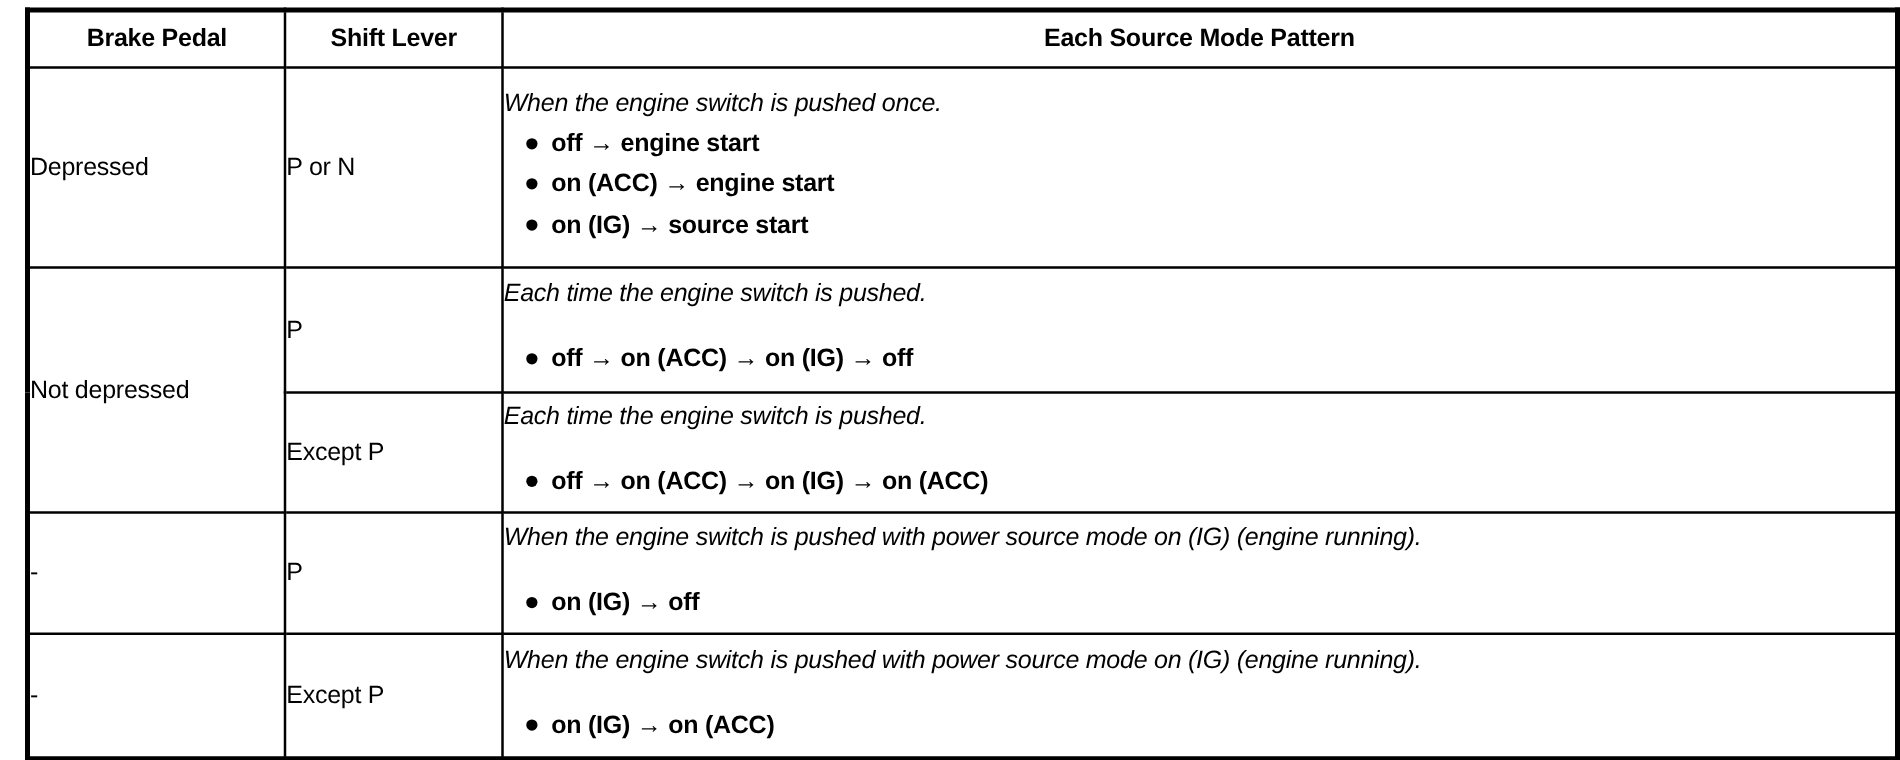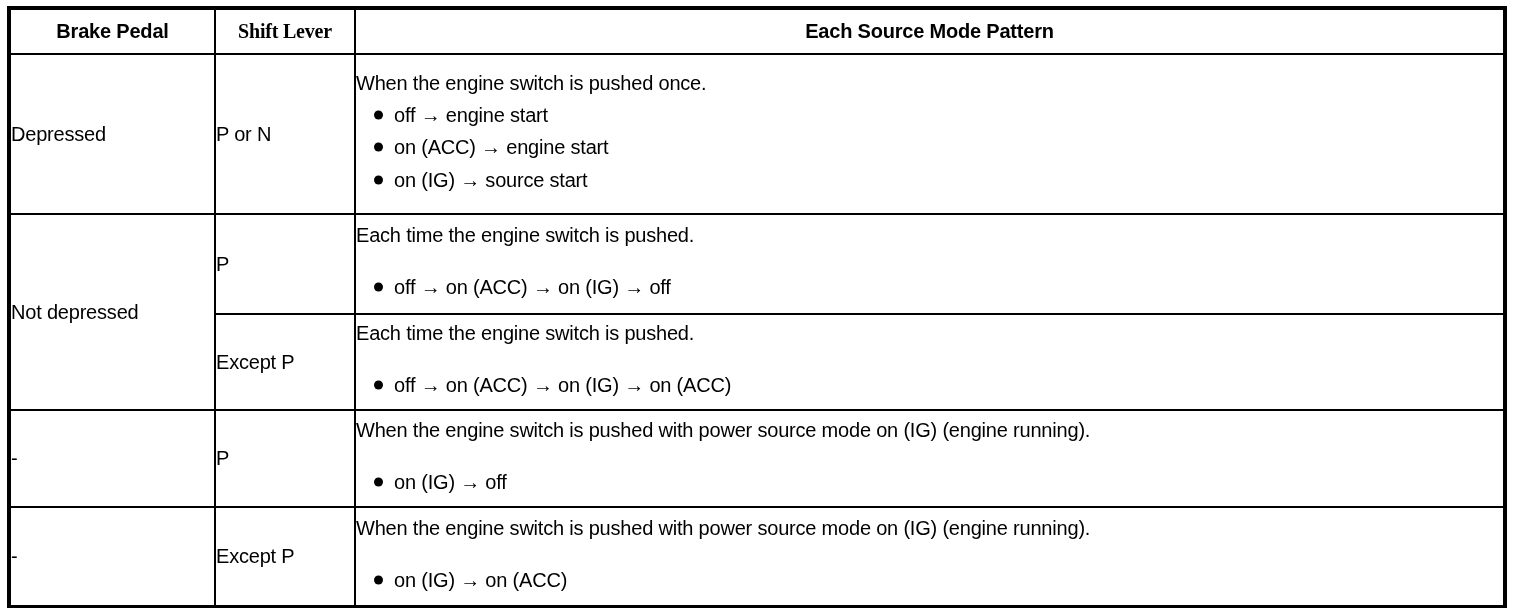--- a/index.html
+++ b/index.html
@@ -10,21 +10,21 @@
   body {
     width: 1520px;
     height: 608px;
     font-family: "Liberation Sans", sans-serif;
     color: #000000;
     overflow: hidden;
   }
 
   .table-wrap {
     position: absolute;
-    left: 7px;
+    left: 20px;
     top: 6px;
     width: 1500px;
     height: 596px;
     box-sizing: border-box;
   }
 
   table.spec-table {
     border-collapse: collapse;
     table-layout: fixed;
     width: 1500px;
@@ -48,21 +48,21 @@
     font-weight: bold;
     font-size: 20px;
     text-align: center;
     height: 43px;
     line-height: 43px;
     padding: 0 4px;
     letter-spacing: -0.2px;
   }
 
   .col-brake { width: 206px; }
-  .col-shift { width: 140px; font-family: Liberation Serif, serif; }
+  .col-shift { width: 174px; }
   .col-pattern { width: auto; }
 
   
   td.brake-cell,
   td.shift-cell {
     font-size: 20px;
     text-align: left;
     padding-left: 7px;
     vertical-align: middle;
     letter-spacing: -0.2px;
@@ -72,26 +72,28 @@
     padding: 10px 0 10px 8px;
     vertical-align: top;
     font-size: 20px;
     letter-spacing: -0.2px;
   }
 
   .pattern-head {
     line-height: 1.15;
     margin: 0 0 4px 0;
     white-space: nowrap;
+    font-style: italic;
   }
 
   ul.pattern-list {
     list-style: none;
     margin: 0;
     padding: 0;
+    font-weight: bold;
   }
 
   ul.pattern-list li {
     position: relative;
     padding-left: 38px;
     line-height: 1.62;
     white-space: nowrap;
   }
 
   ul.pattern-list li .bullet {

